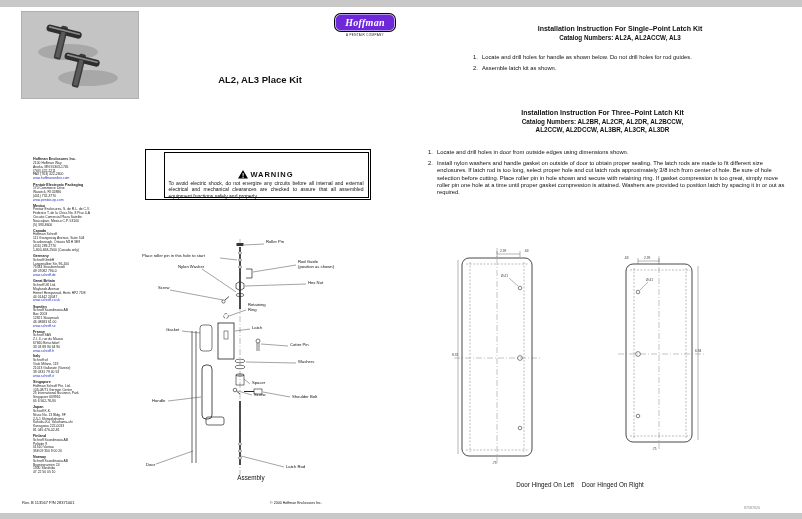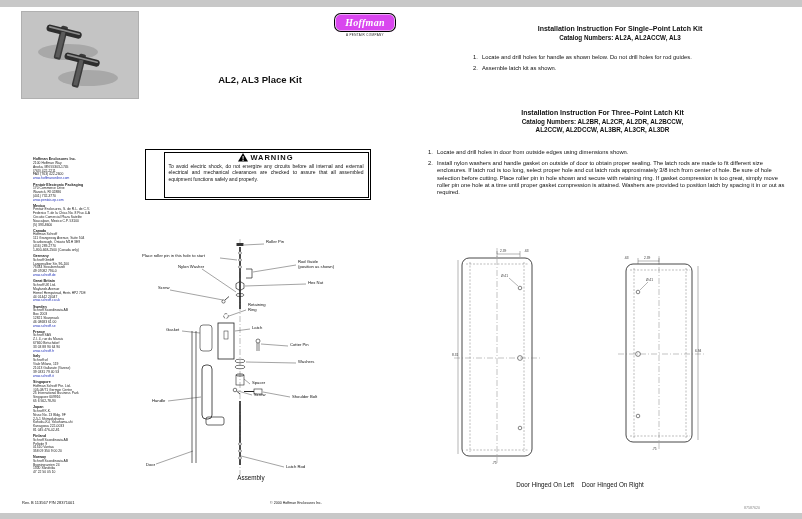--- a/index.html
+++ b/index.html
@@ -6,37 +6,37 @@
   body{font-family:"Liberation Sans", sans-serif; background:#cfcfcf;}
   .stage{position:relative;width:802px;height:519px;overflow:hidden;background:#c8c8c8;}
   .page{position:absolute;left:0;top:7px;width:802px;height:506px;background:#ffffff;color:#111;}
   .abs{position:absolute;}
   .c{text-align:center;}
 
   
   .photo{left:22px;top:5px;width:116px;height:86px;background:#c4c4c4;box-shadow:0 0 0 1px #b0b0b0;}
 
   
-  .logo-box{left:334px;top:6px;width:62px;height:19px;background:#d946ef;border-radius:7px;
+  .logo-box{left:334px;top:6px;width:62px;height:19px;background:#6d28d9;border-radius:7px;
     display:flex;align-items:center;justify-content:center;box-shadow:inset 0 0 0 1px #000, inset 0 0 0 1.6px #fff;}
   .logo-text{color:#fff;font-family:"Liberation Serif", serif;font-style:italic;font-weight:bold;font-size:10px;letter-spacing:.3px;}
   .logo-tag{left:334px;top:26px;width:62px;text-align:center;font-size:3px;letter-spacing:.4px;color:#222;}
 
   
   .inst-title{font-size:7px;font-weight:bold;}
   .catalog{font-size:6.3px;font-weight:bold;}
   .kit-title{font-size:9.5px;font-weight:bold;}
 
   .steps{display:flex;flex-direction:column;gap:4px;}
   .step{display:flex;font-size:5.8px;line-height:1.25;}
   .step .n{flex:0 0 9px;}
 
   
   .warn-outer{left:145px;top:142px;width:221px;height:46px;border:0.8px solid #000;padding:1.5px;background:#fff;}
-  .warn-inner{border:1.8px solid #000;height:100%;box-sizing:border-box;padding:0 4px;margin-left:16px;}
+  .warn-inner{border:1.8px solid #000;height:100%;box-sizing:border-box;padding:17px 4px;margin-left:16px;}
   .warn-head{display:flex;align-items:center;justify-content:center;gap:2px;}
   .warn-word{font-size:7.5px;font-weight:bold;letter-spacing:1px;}
   .warn-body{font-size:5px;line-height:1.3;text-align:justify;margin-top:1px;}
 
   
   .addr-col{left:33px;top:150px;width:175px;transform:scale(0.56);transform-origin:0 0;color:#222;}
   .ag{margin-bottom:3px;}
   .an{font-size:6.5px;font-weight:bold;line-height:1.15;}
   .al{font-size:6px;line-height:1.15;white-space:pre-line;}
   .aw{font-size:6px;line-height:1.15;color:#2233bb;}

